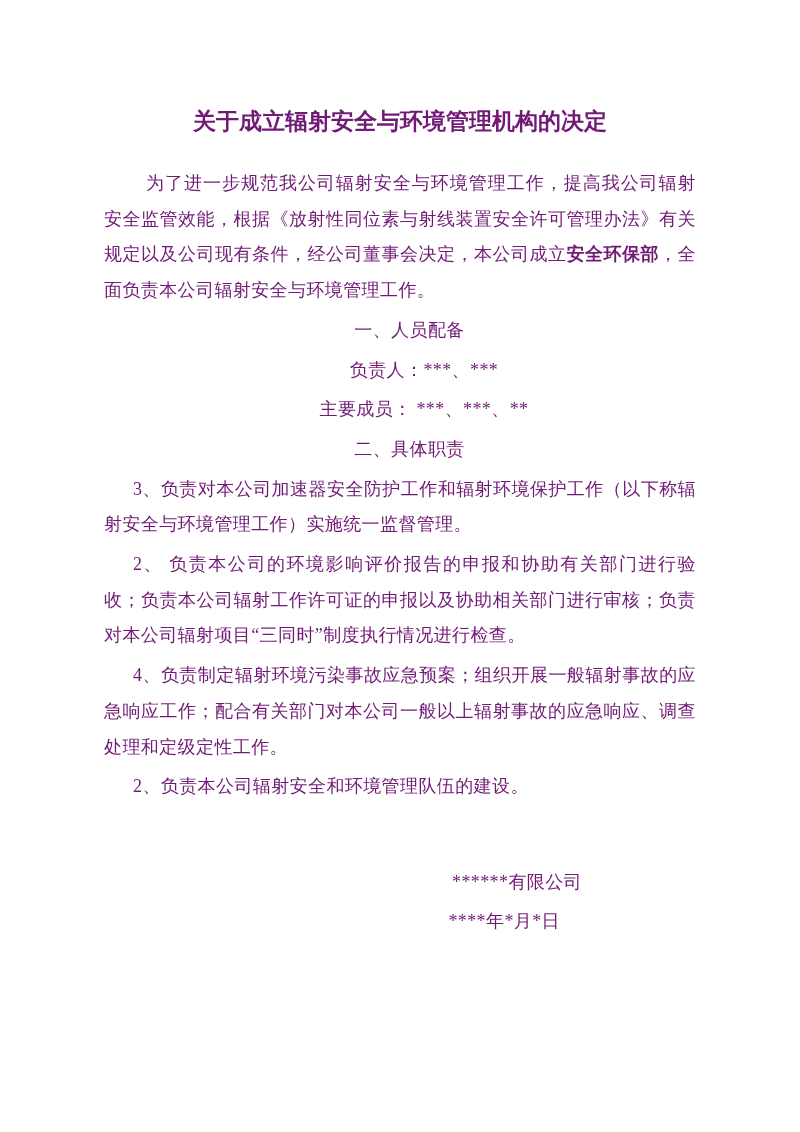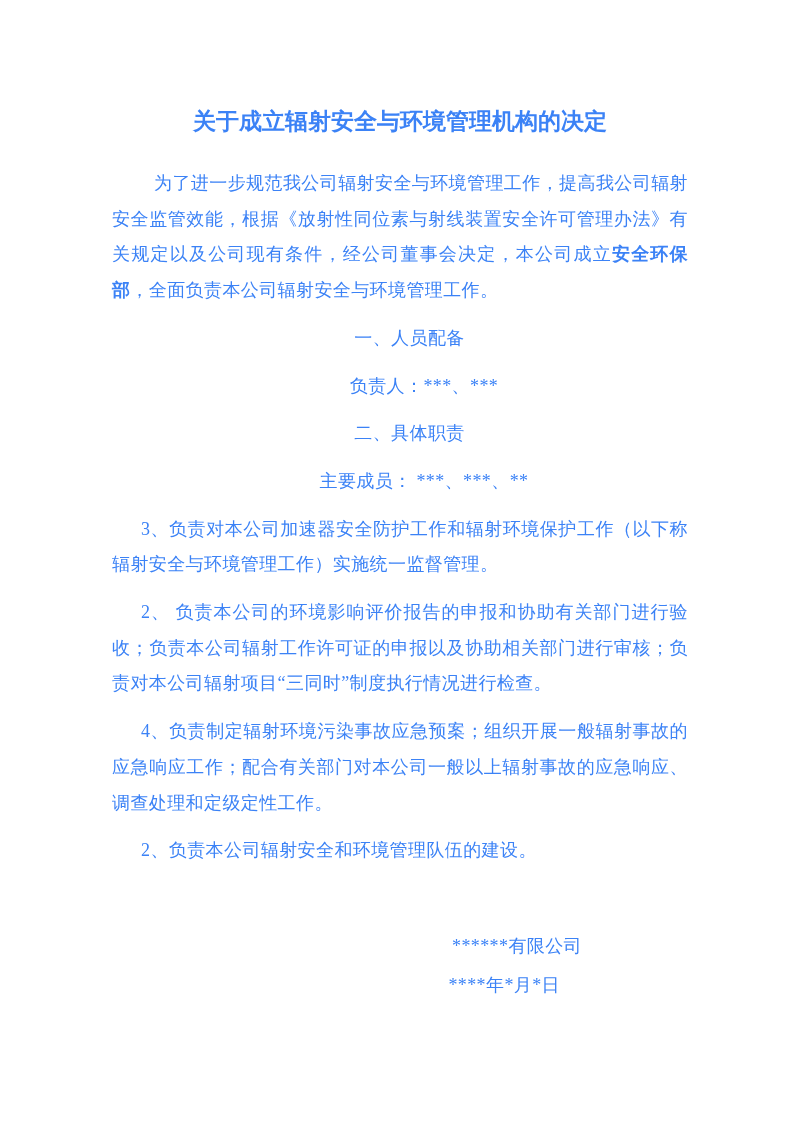--- a/index.html
+++ b/index.html
@@ -7,36 +7,36 @@
     margin: 0;
     padding: 0;
     background: #ffffff;
   }
   .page {
     width: 800px;
     height: 1132px;
     background: #ffffff;
     overflow: hidden;
     font-family: "Liberation Serif", "DejaVu Serif", serif;
-    color: #3b82f6;
+    color: #701a75;
   }
   .content {
     padding: 106px 100px 0 100px;
   }
   .title {
     font-size: 23px;
     line-height: 32px;
     font-weight: 700;
     text-align: center;
     margin: 0 0 28px 0;
   }
   .para {
     font-size: 18px;
     line-height: 35.7px;
-    margin: 12px;
+    margin: 4px;
     text-align: justify;
     letter-spacing: 0.4px;
   }
   .indent-first { text-indent: 42px; }
   .heading1 { text-indent: 19px; text-align: center; }
   .subline { text-indent: 48px; text-align: center; }
   .item { text-indent: 29px; }
   .bold { font-weight: 700; }
   .signature {
     margin-top: 58px;
@@ -56,23 +56,23 @@
 
 <div class="page">
   <div class="content">
 
     <h1 class="title">关于成立辐射安全与环境管理机构的决定</h1>
 
     <p class="para indent-first"><span>为了进一步规范我公司辐射安全与环境管理工作，提高我公司辐射安全监管效能，根据《放射性同位素与射线装置安全许可管理办法》有关规定以及公司现有条件，经公司董事会决定，本公司成立</span><span class="bold">安全环保部</span><span>，全面负责本公司辐射安全与环境管理工作。</span></p>
 
     <p class="para heading1">一、人员配备</p>
     <p class="para subline">负责人：***、***</p>
+    <p class="para subline">主要成员： ***、***、**</p>
+
     <p class="para heading1">二、具体职责</p>
-
-    <p class="para subline">主要成员： ***、***、**</p>
     <p class="para item">3、负责对本公司加速器安全防护工作和辐射环境保护工作（以下称辐射安全与环境管理工作）实施统一监督管理。</p>
     <p class="para item">2、 负责本公司的环境影响评价报告的申报和协助有关部门进行验收；负责本公司辐射工作许可证的申报以及协助相关部门进行审核；负责对本公司辐射项目“三同时”制度执行情况进行检查。</p>
     <p class="para item">4、负责制定辐射环境污染事故应急预案；组织开展一般辐射事故的应急响应工作；配合有关部门对本公司一般以上辐射事故的应急响应、调查处理和定级定性工作。</p>
     <p class="para item">2、负责本公司辐射安全和环境管理队伍的建设。</p>
 
     <div class="signature">
       <p class="sig-line">******有限公司</p>
       <p class="sig-line sig-date">****年*月*日</p>
     </div>
 

